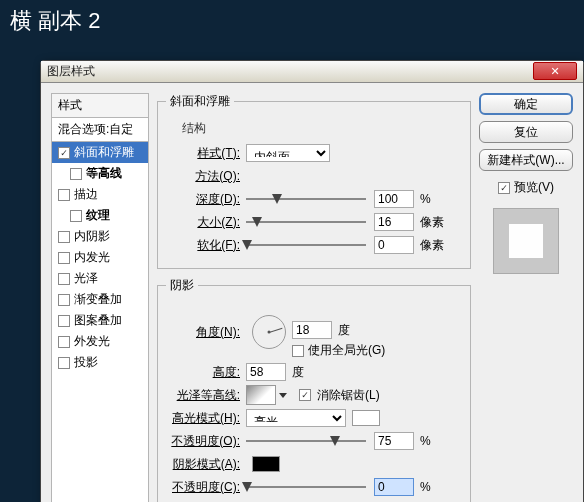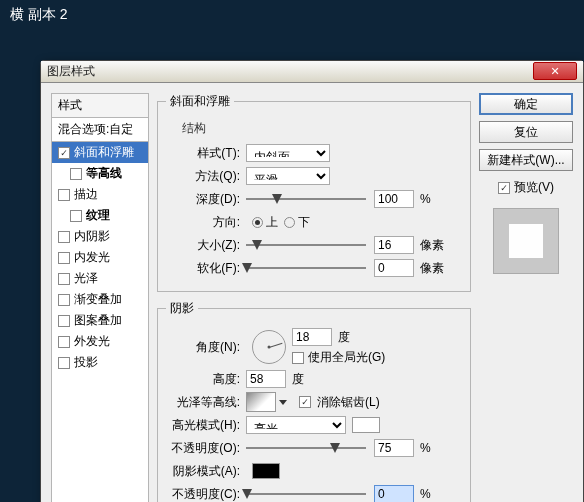--- a/index.html
+++ b/index.html
@@ -1,53 +1,53 @@
 <!DOCTYPE html>
 <html><head>
 <meta charset="utf-8">
 <style>
   * { box-sizing: border-box; margin: 0; padding: 0; font-family: "Microsoft YaHei", SimSun, sans-serif; font-size: 12px; }
   body { background: #0d2438; width: 584px; height: 502px; overflow: hidden; }
-  .doc-title { color: #fff; font-size: 14px; padding: 6px 10px; }
+  .doc-title { color: #fff; font-size: 22px; padding: 6px 10px; }
   .dialog { position: absolute; left: 40px; top: 60px; width: 610px; background: #ece9d8; border: 1px solid #444; border-radius: 4px 4px 0 0; box-shadow: 2px 2px 8px rgba(0,0,0,.4); }
   .titlebar { background: linear-gradient(#fafafa,#d9d6c7); height: 22px; border-bottom: 1px solid #888; display: flex; align-items: center; padding: 0 6px; }
   .titlebar-title { color: #222; }
   .close-btn { margin-left: auto; width: 44px; height: 18px; background: linear-gradient(#e07070,#c33); color: #fff; text-align: center; line-height: 16px; border: 1px solid #a00; border-radius: 2px; font-size: 11px; margin-top: -2px; }
   .body { display: flex; padding: 10px; gap: 8px; background: #efefef; }
   .styles-col { width: 98px; border: 1px solid #b5b5b5; background: #fff; }
   .styles-head { border-bottom: 1px solid #b5b5b5; padding: 3px 6px; background: #f4f4f4; display: flex; align-items: center; }
   .styles-blend { border-bottom: 1px solid #b5b5b5; padding: 3px 6px; }
   .style-row { display: flex; align-items: center; padding: 2px 6px; gap: 4px; }
   .style-row.sel { background: #3b75c4; color: #fff; }
   .style-row.indent { padding-left: 18px; font-weight: bold; }
   .cb { width: 12px; height: 12px; border: 1px solid #888; background: #fff; display: inline-flex; align-items: center; justify-content: center; font-size: 9px; color: #333; }
   .mid-col { flex: 1; display: flex; flex-direction: column; gap: 8px; }
   fieldset { border: 1px solid #b5b5b5; padding: 8px 8px 10px; }
   legend { padding: 0 4px; }
   .sub { font-size: 12px; margin: 2px 0 6px 16px; color: #333; }
   .row { display: flex; align-items: center; margin: 3px 0; min-height: 20px; }
-  .row-label { width: 74px; text-align: right; margin-right: 6px; }
+  .row-label { width: 74px; text-align: right; margin-right: 6px; text-decoration: underline; }
   select, input[type=text] { border: 1px solid #aaa; height: 18px; padding: 4px 3px; background: #fff; }
   select { width: 84px; }
   .num { width: 40px; text-align: left; }
   .unit { margin-left: 6px; }
   .track { position: relative; width: 120px; height: 14px; margin-right: 8px; }
   .track .line { position: absolute; top: 6px; left: 0; right: 0; height: 2px; background: #888; }
   .track .thumb { position: absolute; top: 2px; width: 0; height: 0; border-left: 5px solid transparent; border-right: 5px solid transparent; border-top: 10px solid #444; }
   .radio { width: 11px; height: 11px; border: 1px solid #888; border-radius: 50%; display: inline-flex; align-items: center; justify-content: center; margin: 0 3px 0 6px; }
   .radio .dot { width: 5px; height: 5px; background: #333; border-radius: 50%; }
   .angle { width: 34px; height: 34px; border: 1px solid #999; border-radius: 50%; margin: 0 6px; position: relative; }
   .angle .center { position: absolute; left: 50%; top: 50%; width: 3px; height: 3px; background: #555; border-radius: 50%; transform: translate(-50%,-50%); }
   .angle .hand { position: absolute; left: 50%; top: 50%; width: 14px; height: 1px; background: #555; transform-origin: left center; transform: rotate(-18deg); }
   .swatch { width: 28px; height: 16px; border: 1px solid #999; background: #fff; }
   .swatch.black { background: #000; }
   .curve { width: 30px; height: 20px; border: 1px solid #999; background: linear-gradient(135deg,#888 0%,#fff 60%); }
   .dd-arrow { display:inline-block; margin-left: 3px; border-left: 4px solid transparent; border-right: 4px solid transparent; border-top: 5px solid #333; vertical-align: middle; }
   .right-col { width: 94px; display: flex; flex-direction: column; gap: 6px; align-items: stretch; }
-  .btn { border: 1px solid #888; background: linear-gradient(#fefefe,#e5e5e5); height: 22px; display: flex; align-items: center; justify-content: center; border-radius: 0; font-size: 12px; }
+  .btn { border: 1px solid #888; background: linear-gradient(#fefefe,#e5e5e5); height: 22px; display: flex; align-items: center; justify-content: center; border-radius: 6px; font-size: 12px; }
   .btn.default { border: 2px solid #4a7dbd; }
   .prev-row { display:flex; align-items:center; gap:4px; margin-top: 2px; justify-content: center; }
   .preview-box { width: 66px; height: 66px; border: 1px solid #aaa; margin: 6px auto 0; background: #c8c8c8; display:flex; align-items:center; justify-content:center; }
   .preview-inner { width: 34px; height: 34px; background: #fefefe; }
 </style>
 </head>
 <body>
 
 <div class="doc-title">横 副本 2</div>
 
@@ -114,39 +114,29 @@
       <fieldset>
         <legend>斜面和浮雕</legend>
         <div class="sub">结构</div>
 
         <div class="row">
           <span class="row-label">样式(T):</span>
           <select><option>内斜面</option></select>
         </div>
         <div class="row">
           <span class="row-label">方法(Q):</span>
-          <select><option>平滑</option></select>
         </div>
         <div class="row">
           <span class="row-label">深度(D):</span>
           <div class="track">
               <div class="line"></div>
               <div class="thumb" style="left:26px"></div>
             </div>
           <input type="text" class="num" value="100" style="">
           <span class="unit">%</span>
-        </div>
-        <div class="row">
-          <span class="row-label">方向:</span>
-          <span class="radio">
-              <span class="dot"></span>
-            </span>
-          <span>上</span>
-          <span class="radio"></span>
-          <span>下</span>
         </div>
         <div class="row">
           <span class="row-label">大小(Z):</span>
           <div class="track">
               <div class="line"></div>
               <div class="thumb" style="left:6px"></div>
             </div>
           <input type="text" class="num" value="16" style="">
           <span class="unit">像素</span>
         </div>
@@ -164,21 +154,21 @@
       <fieldset>
         <legend>阴影</legend>
 
         <div class="row">
           <span class="row-label">角度(N):</span>
           <div class="angle">
               <div class="center"></div>
               <div class="hand"></div>
             </div>
           <div>
-            <div style="display:flex;align-items:center;">
+            <div style="display:flex;align-items:center;margin-top:16px;">
               <input type="text" class="num" value="18" style="">
               <span class="unit">度</span>
             </div>
             <div style="display:flex;align-items:center;margin-top:3px;">
               <span class="cb"></span>
               <span style="margin-left:4px">使用全局光(G)</span>
             </div>
           </div>
         </div>
         <div class="row">

